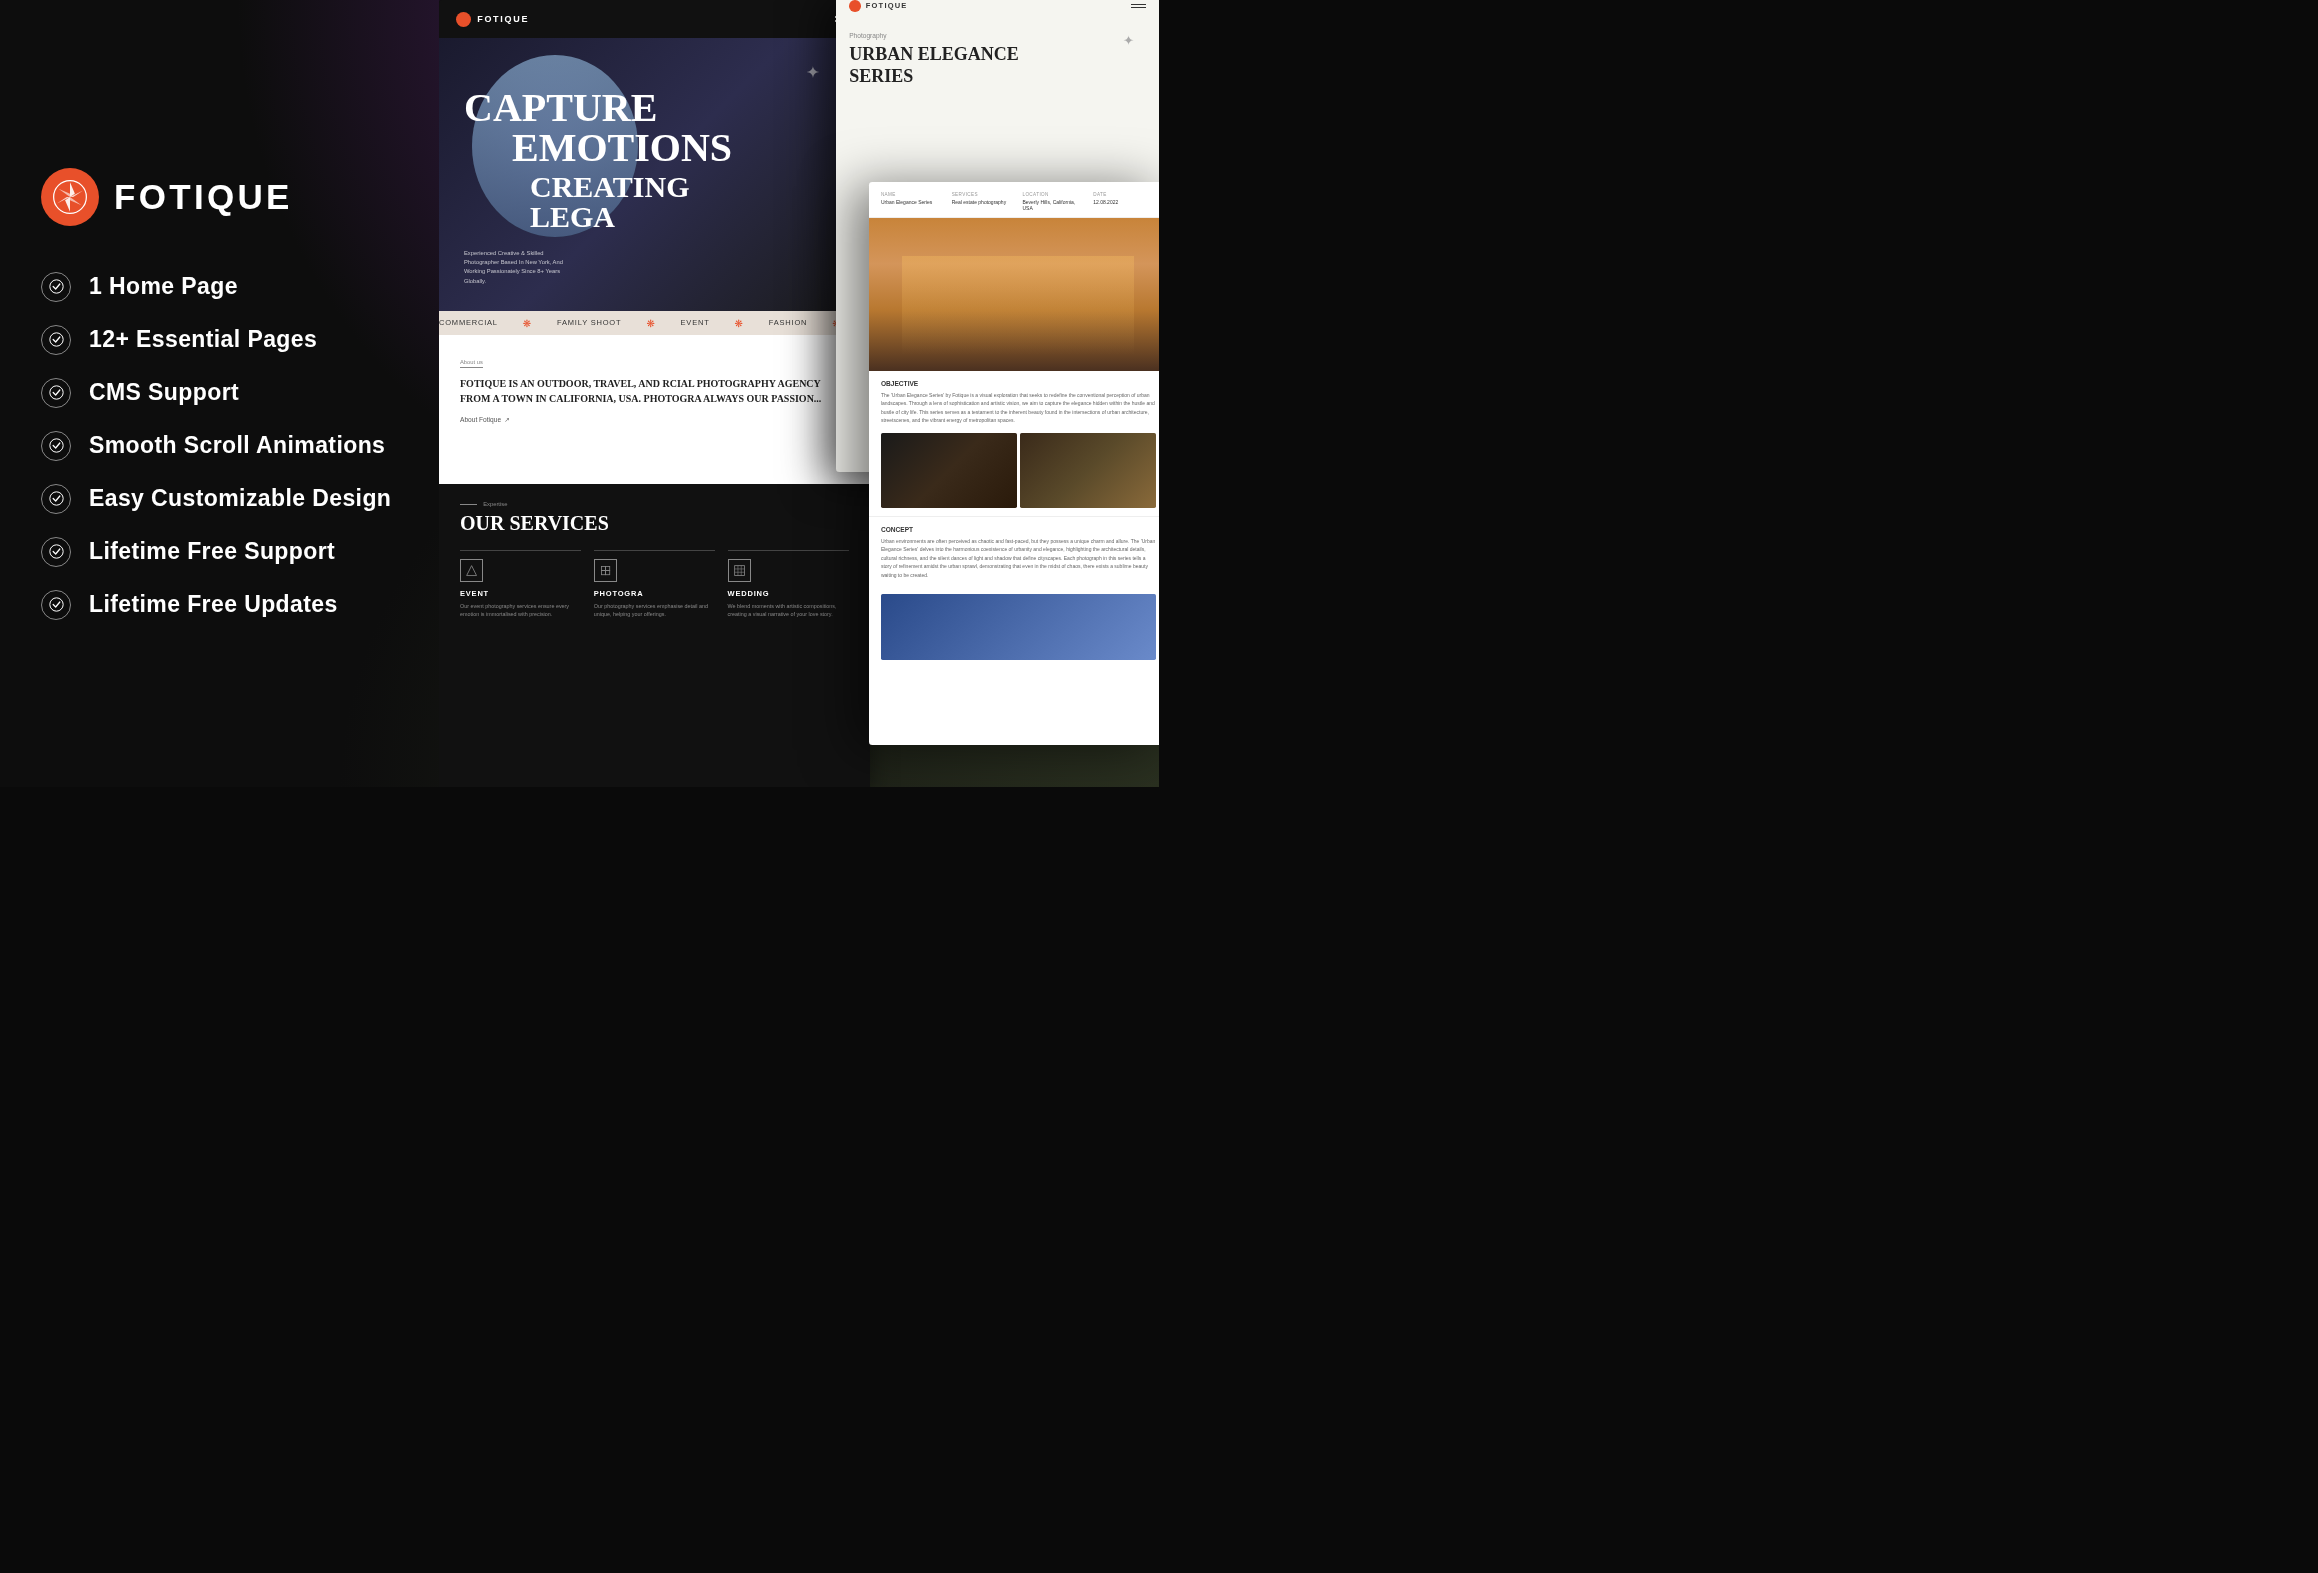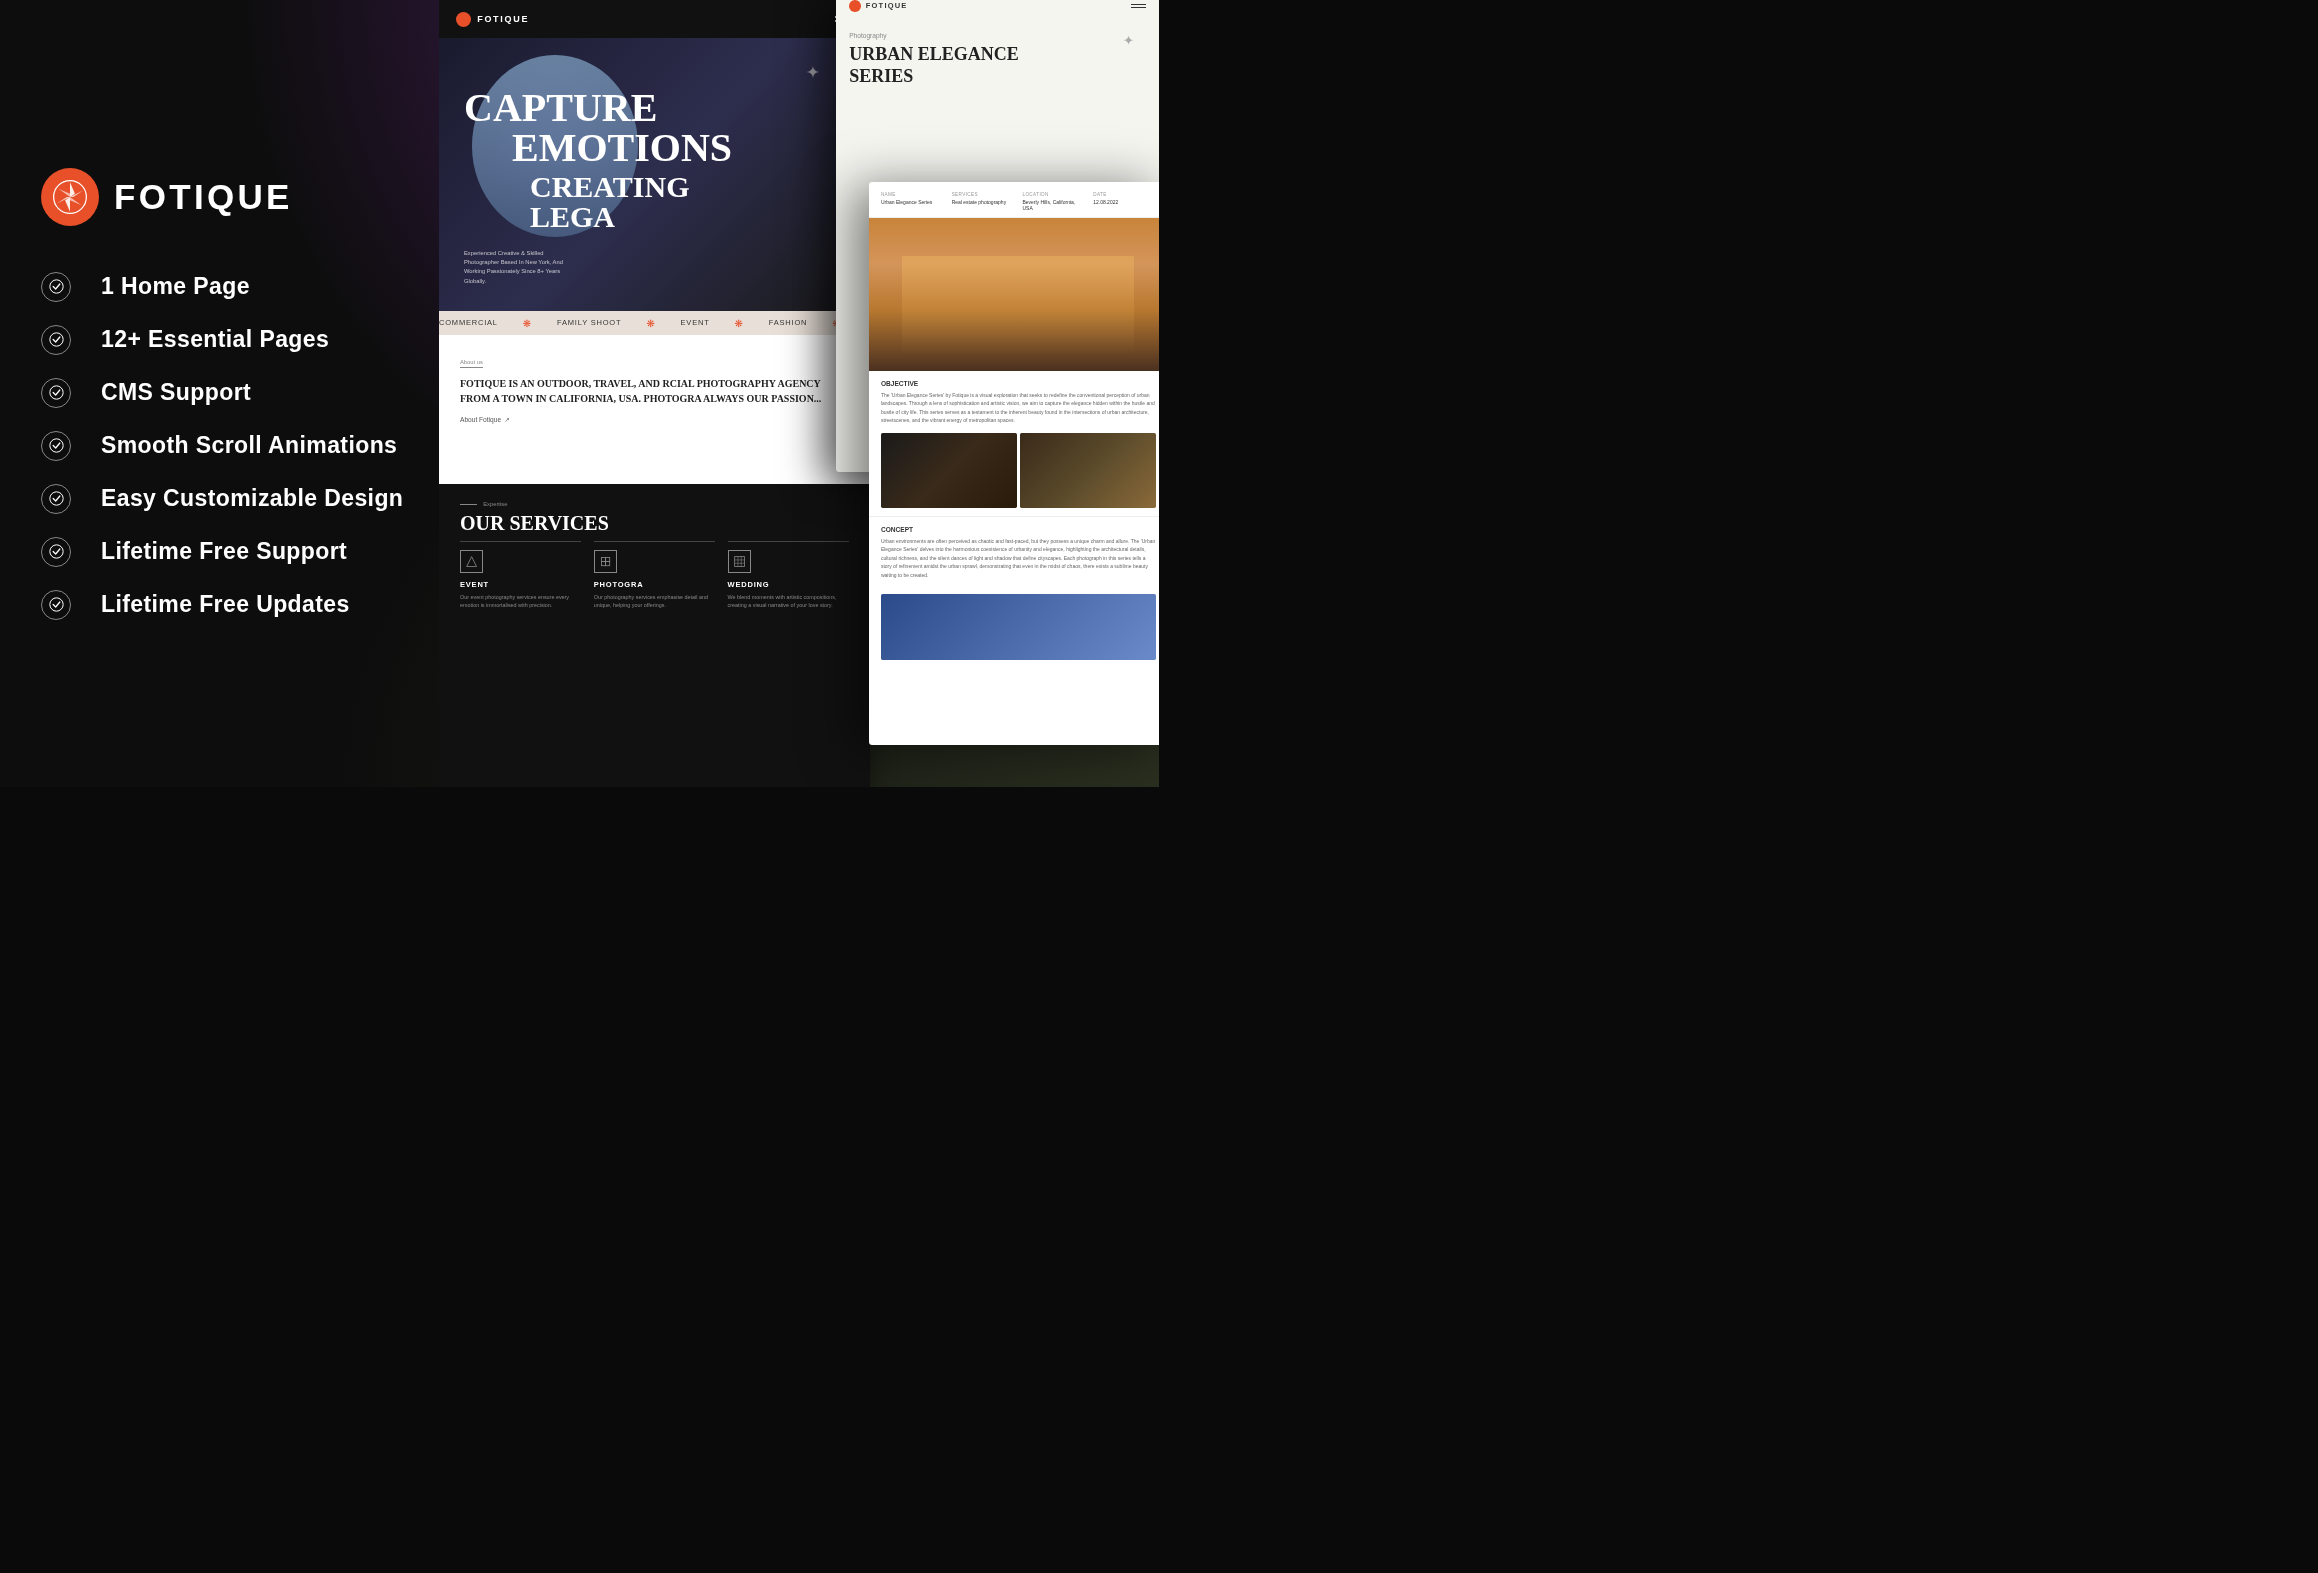--- a/index.html
+++ b/index.html
@@ -76,21 +76,21 @@
     .features-list {
       list-style: none;
       display: flex;
       flex-direction: column;
       gap: 23px;
     }
 
     .feature-item {
       display: flex;
       align-items: center;
-      gap: 30px;
+      gap: 18px;
     }
 
     .check-icon {
       width: 30px;
       height: 30px;
       border: 1.7px solid rgba(255,255,255,0.5);
       border-radius: 50%;
       display: flex;
       align-items: center;
       justify-content: center;
@@ -326,21 +326,21 @@
       height: 0.8px;
       background: #888;
     }
 
     .services-title {
       font-family: 'Georgia', serif;
       font-size: 20px;
       font-weight: 700;
       color: #ffffff;
       text-transform: uppercase;
-      margin-bottom: 6px;
+      margin-bottom: 15px;
     }
 
     .services-grid {
       display: flex;
       gap: 12.4px;
     }
 
     .service-item {
       flex: 1;
       border-top: 0.8px solid #444;

